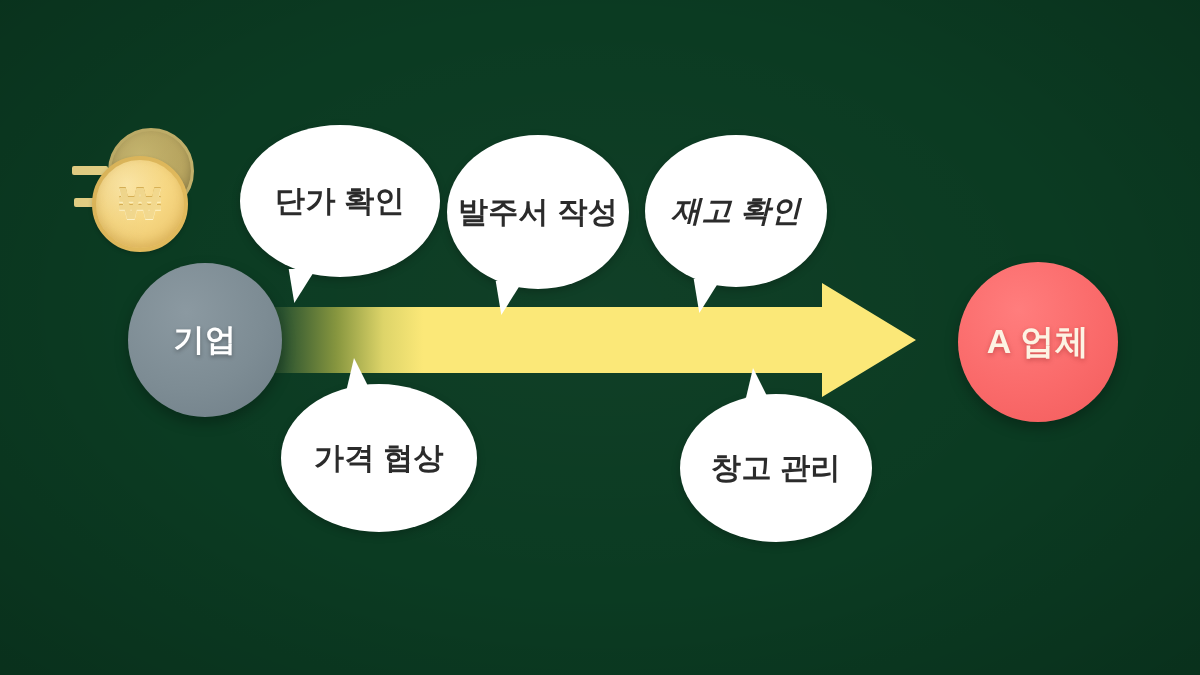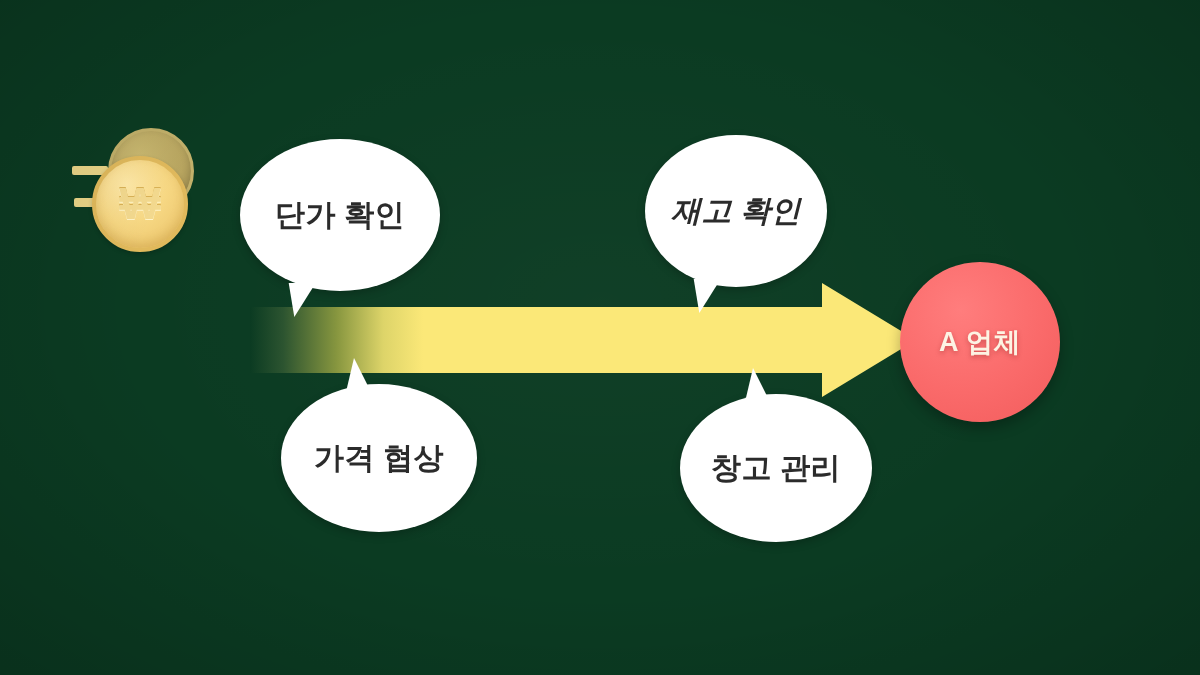--- a/index.html
+++ b/index.html
@@ -77,25 +77,25 @@
   .node-company {
     left: 128px; top: 263px;
     width: 154px; height: 154px;
     background: radial-gradient(circle at 38% 32%, #8b99a1 0%, #7d8c94 55%, #6f7e87 100%);
     box-shadow: 0 6px 14px rgba(0,0,0,0.28);
     font-size: 31px;
     text-shadow: 0 2px 4px rgba(0,0,0,0.30);
     z-index: 5;
   }
   .node-vendor {
-    left: 900px; top: 262px;
+    left: 958px; top: 262px;
     width: 160px; height: 160px;
     background: radial-gradient(circle at 38% 30%, #ff7d7d 0%, #fa6a6a 55%, #f25c5c 100%);
     box-shadow: 0 6px 14px rgba(0,0,0,0.28);
-    font-size: 27px;
+    font-size: 34px;
     color: #fdf3e3;
     text-shadow: 0 2px 5px rgba(120,20,20,0.35);
     z-index: 5;
     align-items: center;
   }
 
   
   .arrow-wrap {
     position: absolute;
     left: 250px; top: 283px;
@@ -138,21 +138,21 @@
     position: absolute;
     top: -26px;
     left: 62px;
     width: 0; height: 0;
     border-left: 14px solid transparent;
     border-right: 11px solid transparent;
     border-bottom: 34px solid #ffffff;
     transform: skewX(10deg);
   }
 
-  .b-top-1 { left: 240px; top: 139px; width: 200px; height: 152px; }
+  .b-top-1 { left: 240px; top: 125px; width: 200px; height: 152px; }
   .b-top-2 { left: 447px; top: 135px; width: 182px; height: 154px; }
   .b-top-3 { left: 645px; top: 135px; width: 182px; height: 152px; font-style: italic; }
 
   .b-bot-1 { left: 281px; top: 384px; width: 196px; height: 148px; }
   .b-bot-2 { left: 487px; top: 396px; width: 180px; height: 148px; }
   .b-bot-3 { left: 680px; top: 394px; width: 192px; height: 148px; text-align: center; }
 </style>
 </head>
 <body>
 
@@ -176,28 +176,34 @@
           <stop offset="0.13" stop-color="#87963f"></stop>
           <stop offset="0.20" stop-color="#ddd469"></stop>
           <stop offset="0.26" stop-color="#fbe878"></stop>
           <stop offset="1" stop-color="#fbe878"></stop>
         </linearGradient>
       </defs>
       <path d="M0,24 L572,24 L572,0 L666,57 L572,114 L572,90 L0,90 Z" fill="url(#arrowGrad)"></path>
     </svg>
   </div>
 
+  <div class="node node-company">
+    <span>기업</span>
+  </div>
 
   <div class="node node-vendor">
     <span>A 업체</span>
   </div>
 
   <div class="bubble up b-top-1">
     <span>단가 확인</span>
   </div>
+  <div class="bubble up b-top-2">
+    <span>발주서 작성</span>
+  </div>
   <div class="bubble up b-top-3">
     <span>재고 확인</span>
   </div>
 
   <div class="bubble down b-bot-1">
     <span>가격 협상</span>
   </div>
   <div class="bubble down b-bot-3">
     <span>창고 관리</span>
   </div>

